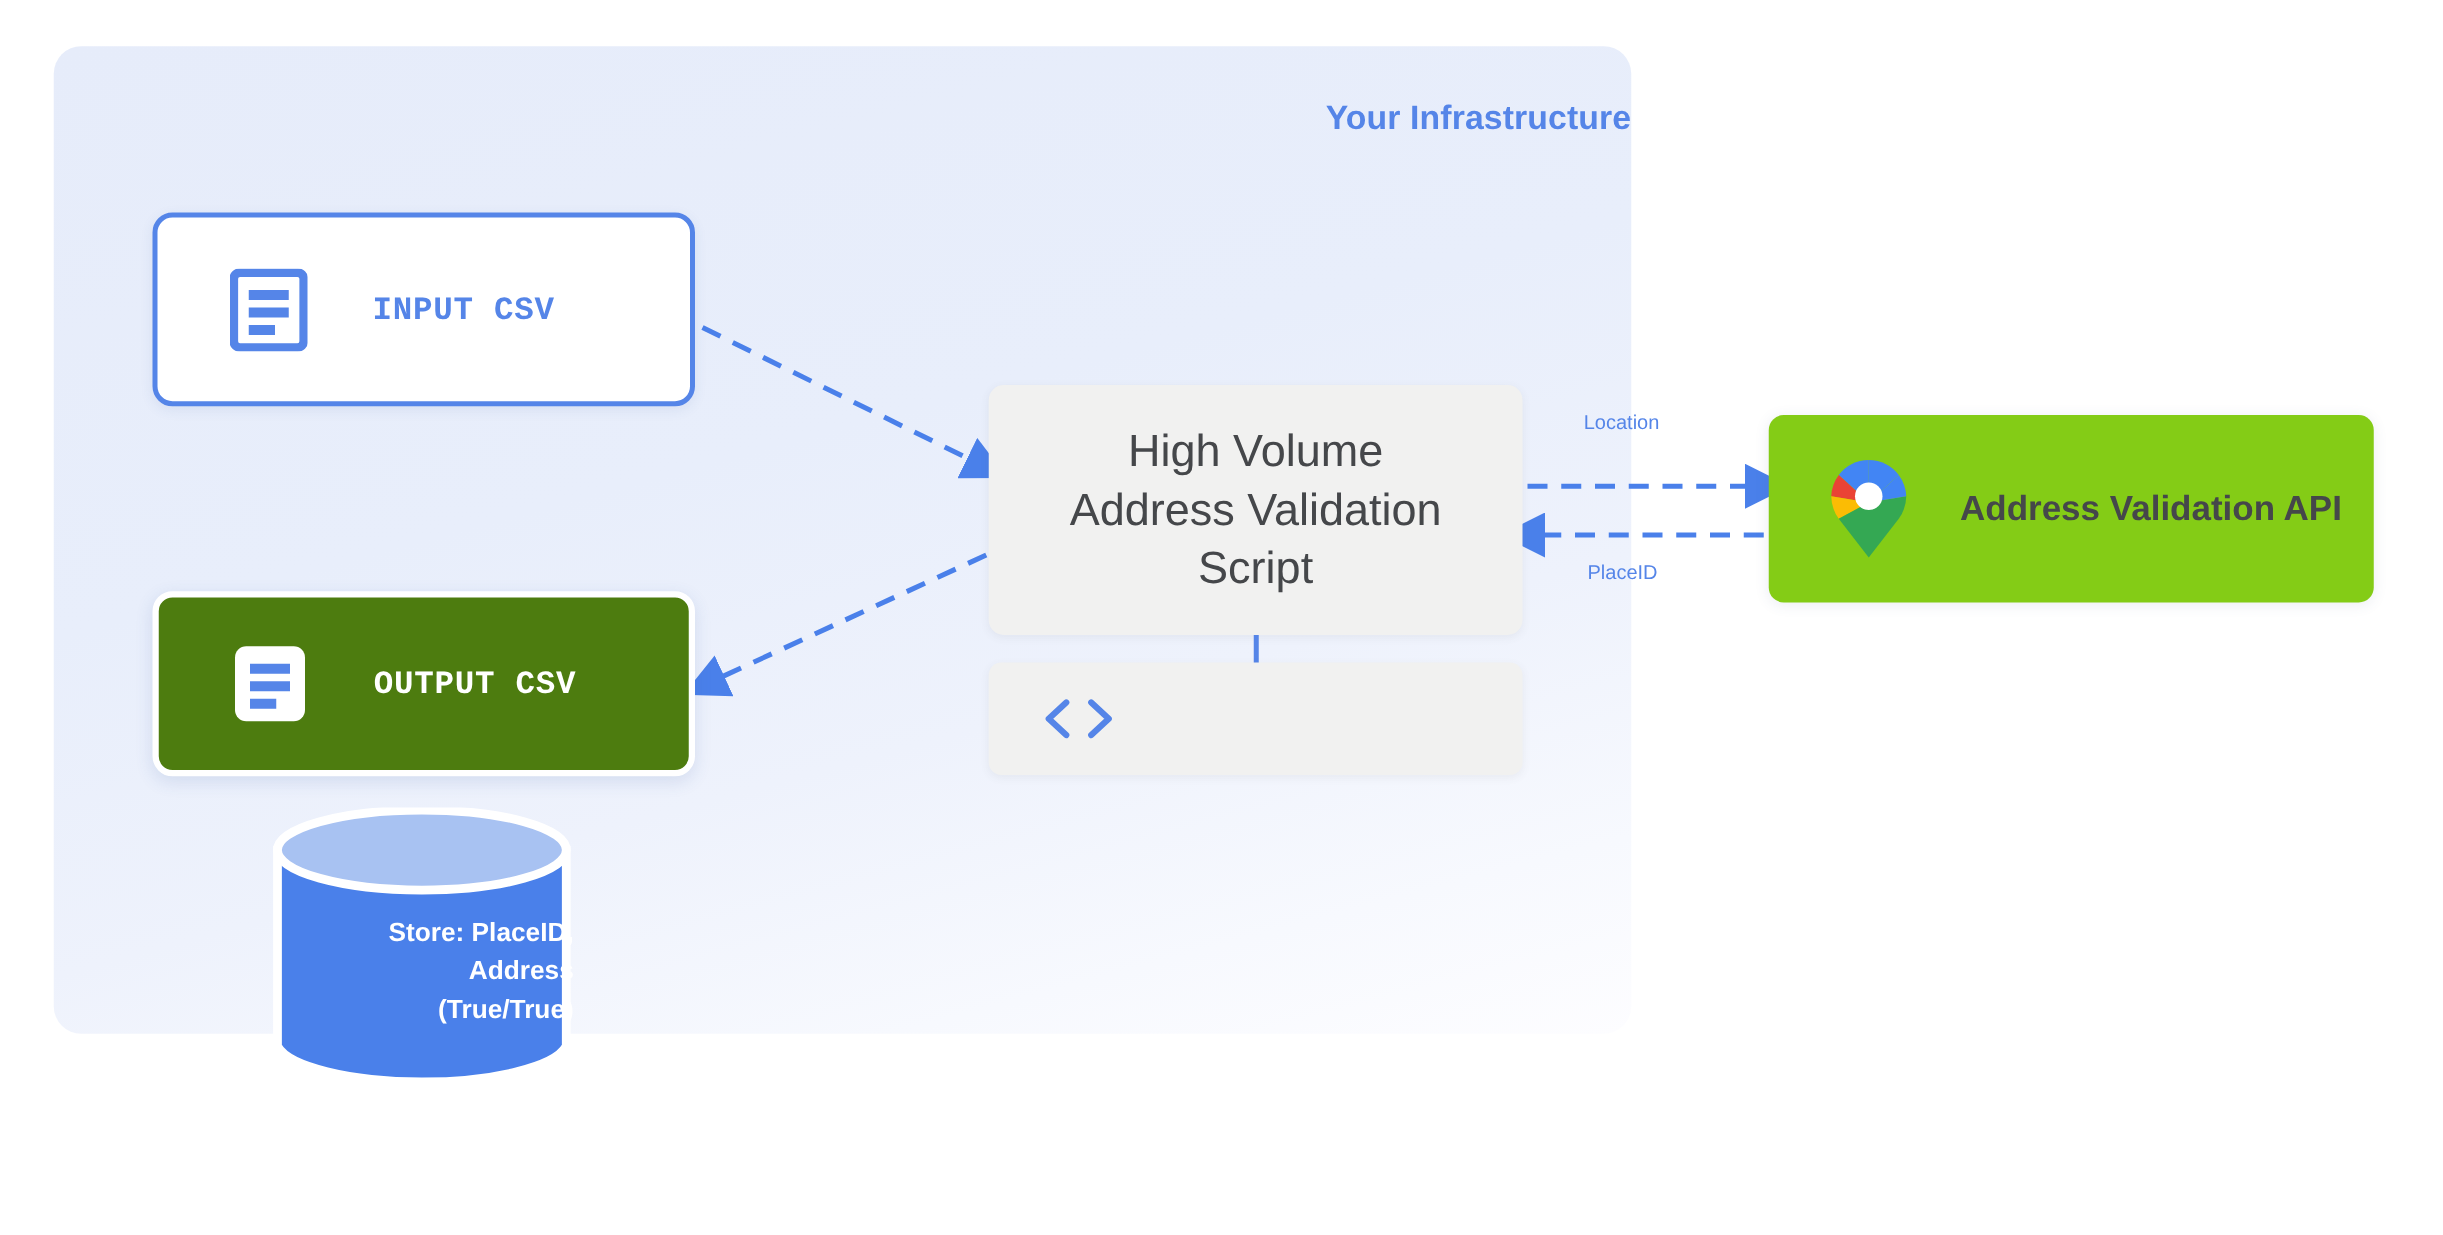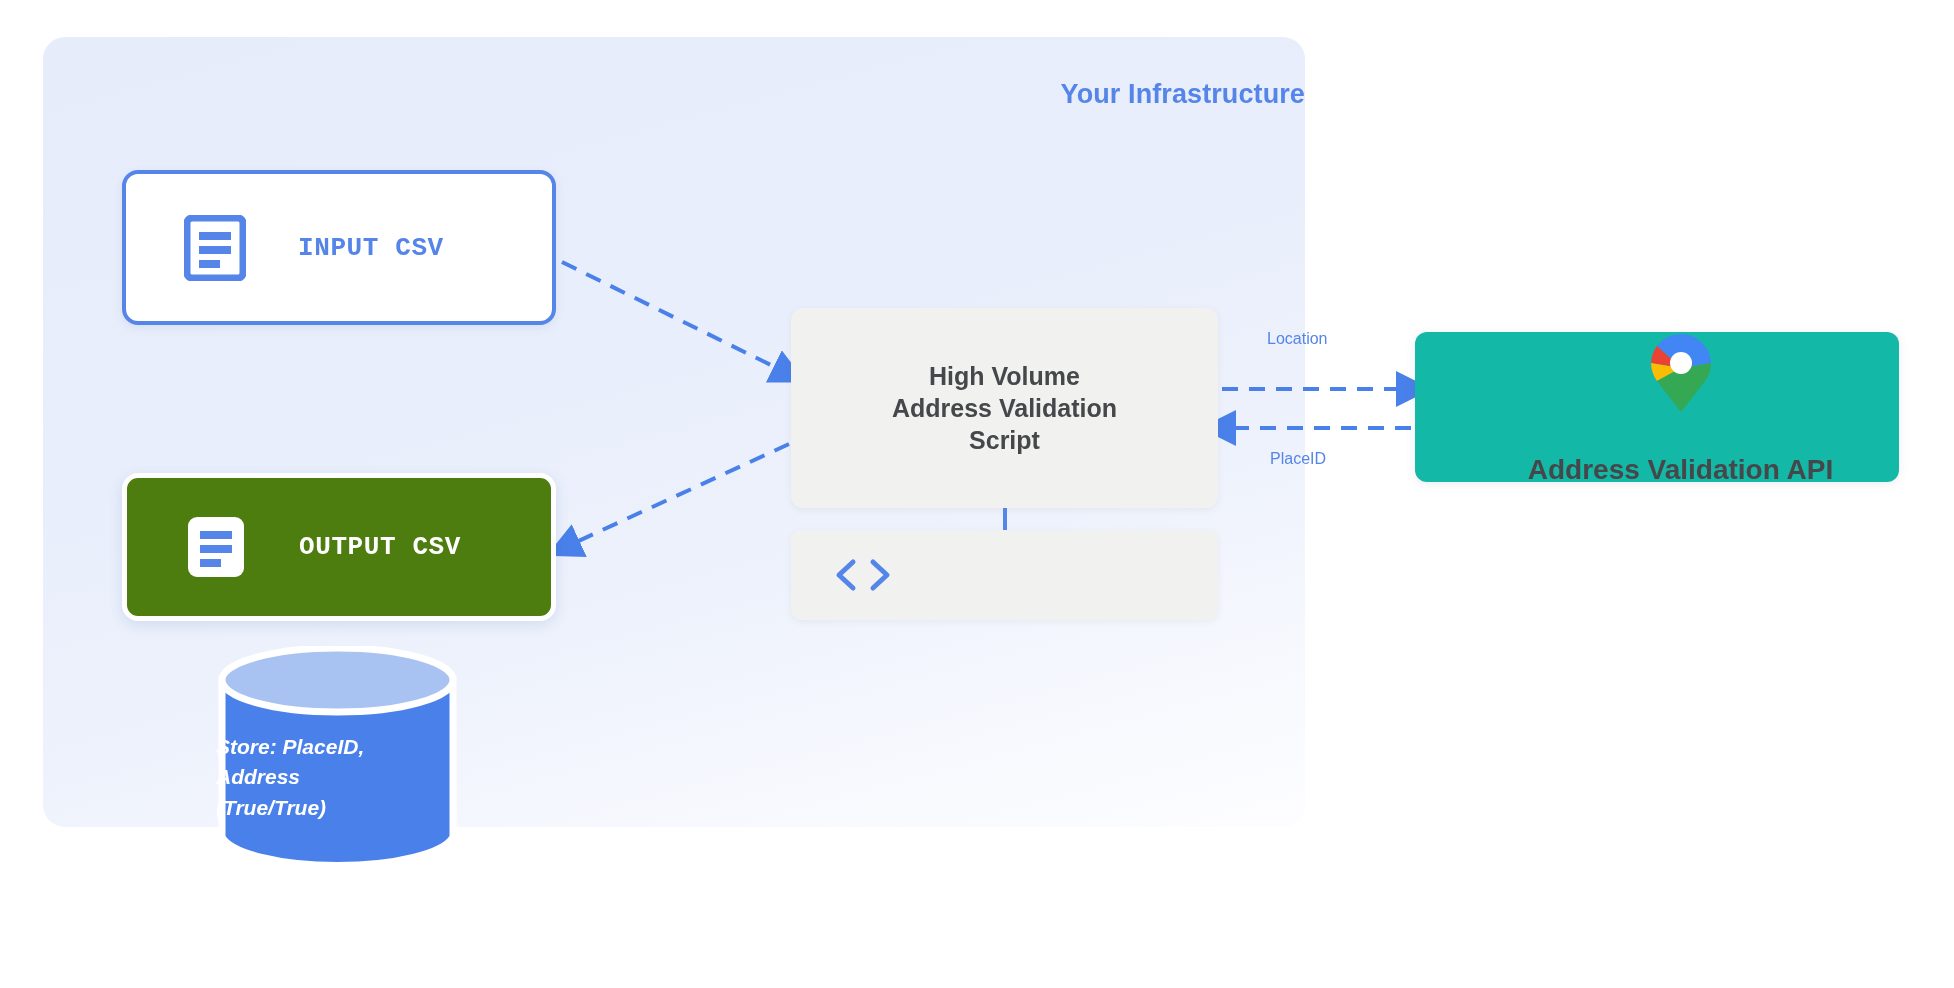--- a/index.html
+++ b/index.html
@@ -72,22 +72,22 @@
   .script-box {
     left: 791px; top: 308px;
     width: 427px; height: 200px;
     background: #f1f1f0;
     border-radius: 12px;
     display: flex; align-items: center; justify-content: center;
     flex-direction: column;
     box-shadow: 0 2px 7px rgba(90,90,90,0.07);
   }
   .script-box .script-line {
-    font-size: 25px;
-    font-weight: 700;
+    font-size: 36px;
+    font-weight: 400;
     color: #45474a;
     line-height: 1.29;
     text-align: center;
     white-space: nowrap;
   }
 
   
   .lib-box {
     left: 791px; top: 530px;
     width: 427px; height: 90px;
@@ -111,27 +111,26 @@
     position: absolute;
     left: 1003px; top: 508px;
     width: 4px; height: 23px;
     background: #5585e8;
   }
 
   
   .api-box {
     left: 1415px; top: 332px;
     width: 484px; height: 150px;
-    background: #14b8a6;
+    background: #84cc16;
     border-radius: 12px;
     display: flex; align-items: center;
     padding-left: 47px;
     gap: 40px;
     box-shadow: 0 2px 11px rgba(70,90,130,0.10);
-    flex-direction: column;
   }
   .api-label {
     font-size: 28px;
     font-weight: 700;
     color: #45474a;
     white-space: nowrap;
   }
   .pin-icon { flex: none; width: 66px; height: 82px; }
 
   
@@ -148,27 +147,26 @@
   .cylinder {
     position: absolute;
     left: 216px; top: 646px;
     width: 243px; height: 225px;
   }
   .cyl-svg { position: absolute; inset: 0; }
   .cyl-text {
     position: absolute;
     left: 0; top: 86px;
     width: 100%;
-    text-align: left;
+    text-align: right;
     font-size: 21px;
     font-weight: 700;
     color: #ffffff;
     line-height: 1.45;
     pointer-events: none;
-    font-style: italic;
   }
 
   
   .edges { position: absolute; left: 0; top: 0; width: 1954px; height: 988px; pointer-events: none; }
 </style>
 </head>
 <body>
 
 <div id="stage">
 

